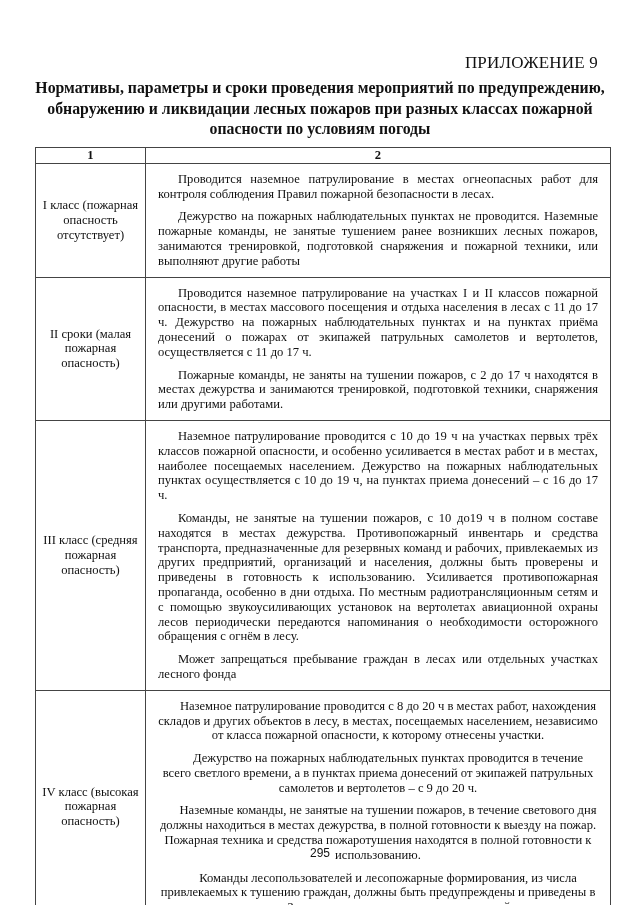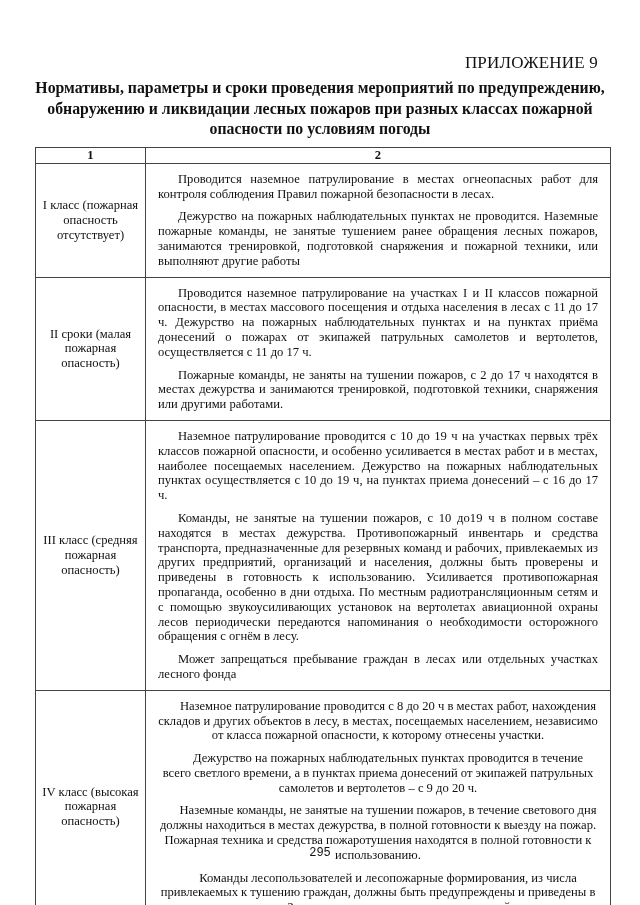--- a/index.html
+++ b/index.html
@@ -12,21 +12,21 @@
                 border-collapse:collapse; font-size:12.6px; line-height:14.8px; }
   table.norms td, table.norms th { border:1px solid #444; vertical-align:middle; padding:0 4px; }
   table.norms th { font-weight:normal; text-align:center; padding:2px 4px; }
   col.c1 { width:110px; }
   .num-row td { text-align:center; font-weight:bold; padding:1px 0; }
   td.cls { text-align:center; }
   td.txt { text-align:justify; padding:1px 6px 1px 6px; }
   td.txt p { margin:8px; text-indent:20px; }
   .last-row td { border-bottom:1px solid #444;text-align:center; }
   .page-num { position:absolute; top:846px; left:0; width:640px; text-align:center;
-              font-family:Liberation Mono, monospace; font-size:12px; }
+              font-family:Liberation Sans, sans-serif; font-size:12px; }
 </style>
 </head>
 <body>
 
 <div class="appendix">ПРИЛОЖЕНИЕ 9</div>
 <div class="title">Нормативы, параметры и сроки проведения мероприятий по предупреждению, обнаружению и ликвидации лесных пожаров при разных классах пожарной опасности по условиям погоды</div>
 
 <table class="norms">
   <colgroup>
       <col class="c1">
@@ -34,21 +34,21 @@
     </colgroup>
   <tbody>
   <tr class="num-row">
     <td>1</td>
     <td>2</td>
   </tr>
   <tr>
     <td class="cls">I класс (пожарная опасность отсутствует)</td>
     <td class="txt">
       <p>Проводится наземное патрулирование в местах огнеопасных работ для контроля соблюдения Правил пожарной безопасности в лесах.</p>
-      <p>Дежурство на пожарных наблюдательных пунктах не проводится. Наземные пожарные команды, не занятые тушением ранее обращения лесных пожаров, занимаются тренировкой, подготовкой снаряжения и пожарной техники, или выполняют другие работы</p>
+      <p>Дежурство на пожарных наблюдательных пунктах не проводится. Наземные пожарные команды, не занятые тушением ранее возникших лесных пожаров, занимаются тренировкой, подготовкой снаряжения и пожарной техники, или выполняют другие работы</p>
     </td>
   </tr>
   <tr>
     <td class="cls">II сроки (малая пожарная опасность)</td>
     <td class="txt">
       <p>Проводится наземное патрулирование на участках I и II классов пожарной опасности, в местах массового посещения и отдыха населения в лесах с 11 до 17 ч. Дежурство на пожарных наблюдательных пунктах и на пунктах приёма донесений о пожарах от экипажей патрульных самолетов и вертолетов, осуществляется с 11 до 17 ч.</p>
       <p>Пожарные команды, не заняты на тушении пожаров, с 2 до 17 ч находятся в местах дежурства и занимаются тренировкой, подготовкой техники, снаряжения или другими работами.</p>
     </td>
   </tr>
   <tr>

